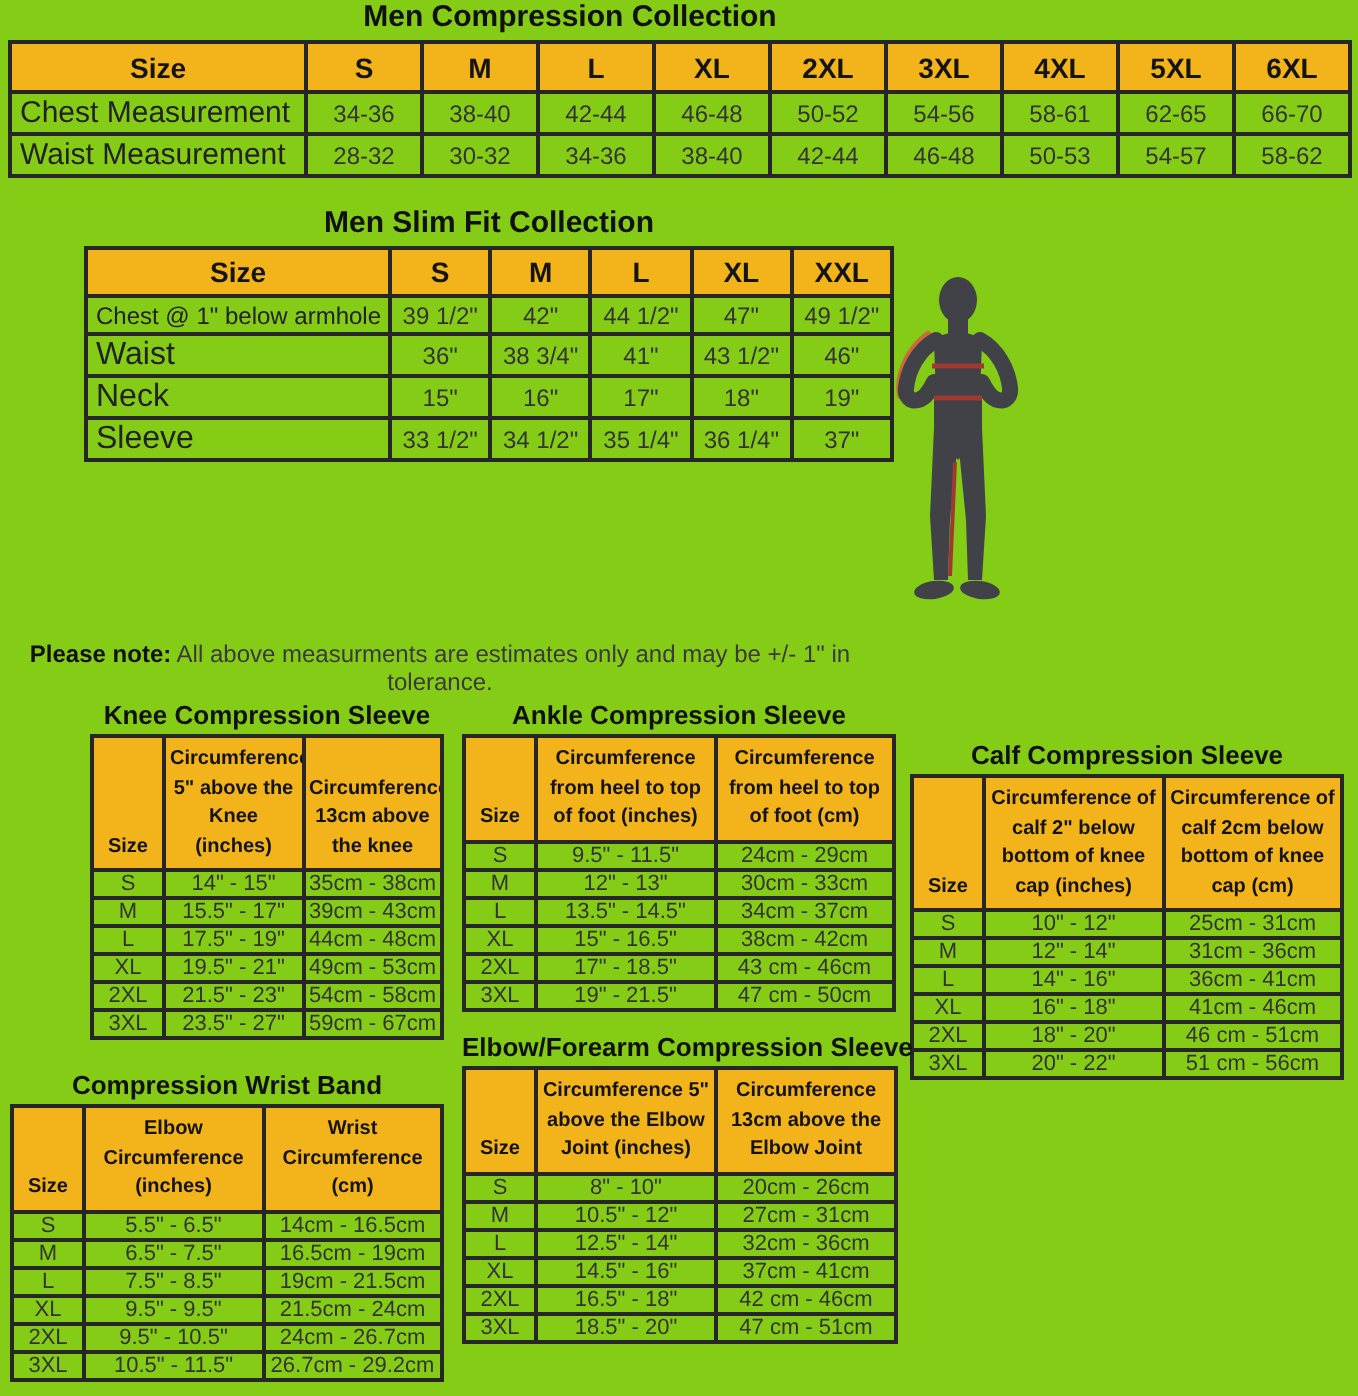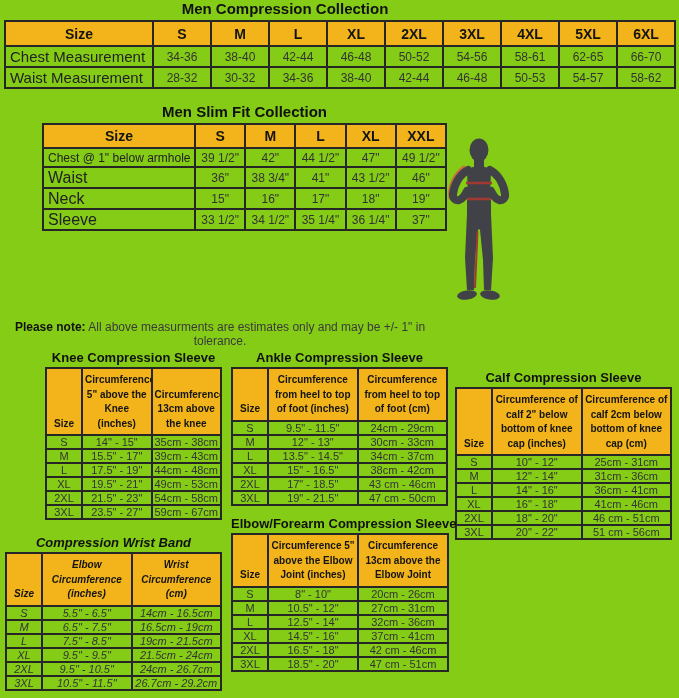--- a/index.html
+++ b/index.html
@@ -309,21 +309,21 @@
           </tr>
           <tr>
             <td>3XL</td>
             <td>20" - 22"</td>
             <td>51 cm - 56cm</td>
           </tr>
         </tbody>
       </table>
   </div>
 
-  <div class="abs" style="left:5px; top:535px; width:217px;font-style:italic;">
+  <div class="abs" style="left:5px; top:535px; width:217px;">
     <div class="small-title">Compression Wrist Band</div>
     <table class="small">
         <thead>
           <tr>
             <th>Size</th>
             <th>Elbow Circumference (inches)</th>
             <th>Wrist Circumference (cm)</th>
           </tr>
         </thead>
         <tbody>

